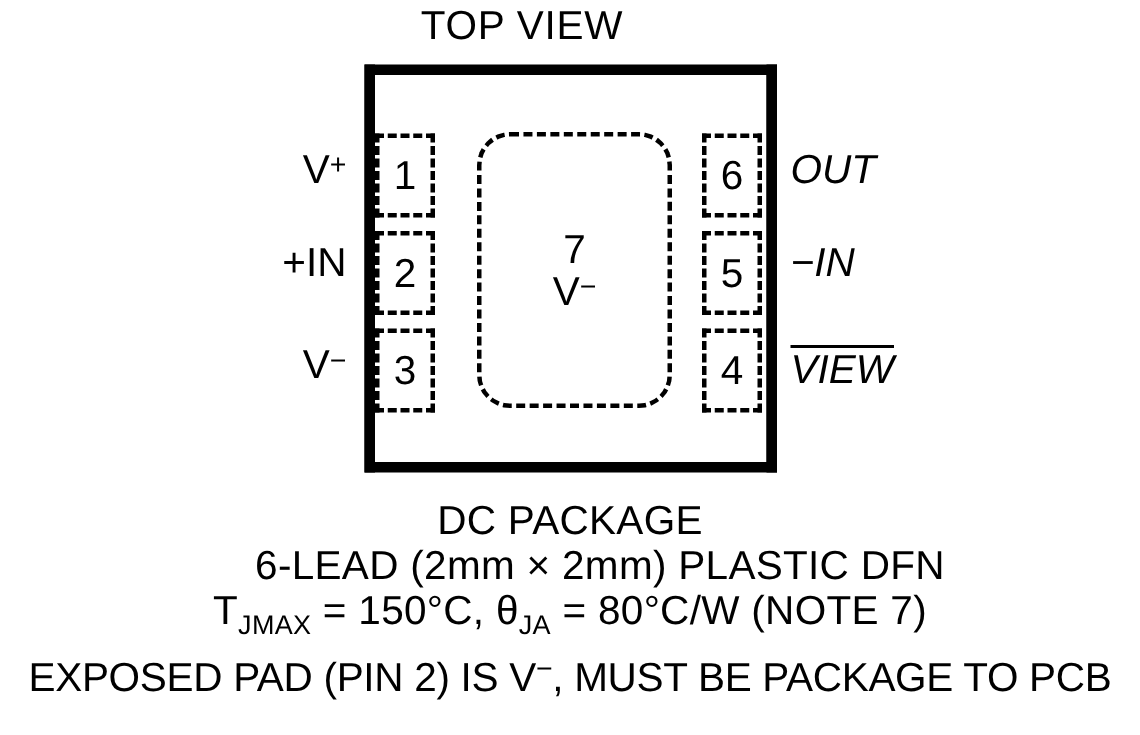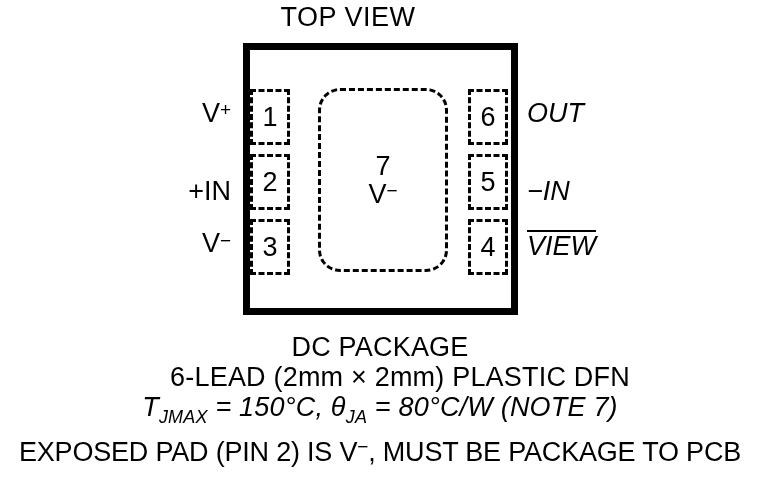--- a/index.html
+++ b/index.html
@@ -97,21 +97,21 @@
   .pin-label {
     position: absolute;
     font-size: 27px;
     line-height: 1;
     white-space: nowrap;
   }
   .pin-label.left  { right: 529px; text-align: right; }
   .pin-label.right { left: 527px;  text-align: left; font-style: italic;  }
 
   .lbl-row-1 { top: 100px; }
-  .lbl-row-2 { top: 178px; }
+  .lbl-row-2 { top: 162px; }
   .lbl-row-3 { top: 230px; }
 
   .sup { font-size: 19px; vertical-align: 32%; }
   .supminus { font-size: 19px; vertical-align: 28%; }
   .overline {
     border-top: 2px solid #000000;
     padding-top: 1px;
     display: inline-block;
     line-height: 1;
   }
@@ -124,21 +124,21 @@
     width: 760px;
     text-align: center;
   }
   .cap-line {
     font-size: 27px;
     line-height: 30px;
     white-space: nowrap;
   }
   #caption-line-dc  { letter-spacing: 0.2px; }
   #caption-line-lead{ letter-spacing: 0.2px; padding-left: 40px; }
-  #caption-line-thermal { letter-spacing: 0.2px; font-style: italic; }
+  #caption-line-thermal { letter-spacing: 0.2px; }
   #caption-line-pad {
     letter-spacing: -0.2px;
     font-size: 27px;
   }
   .sub { font-size: 18px; vertical-align: -22%; }
 </style>
 </head>
 <body>
 
 <div id="top-view-title">TOP VIEW</div>

